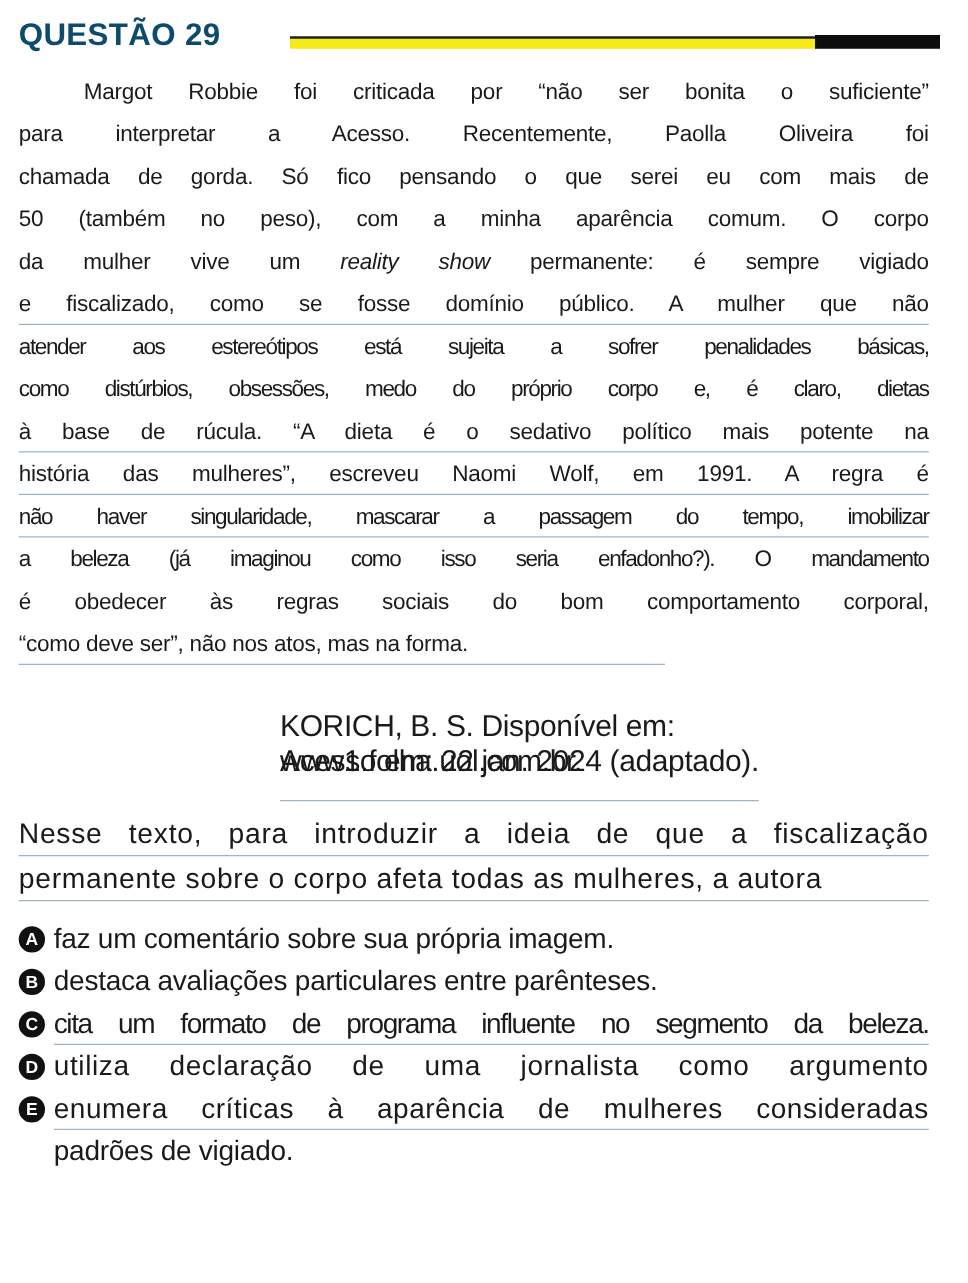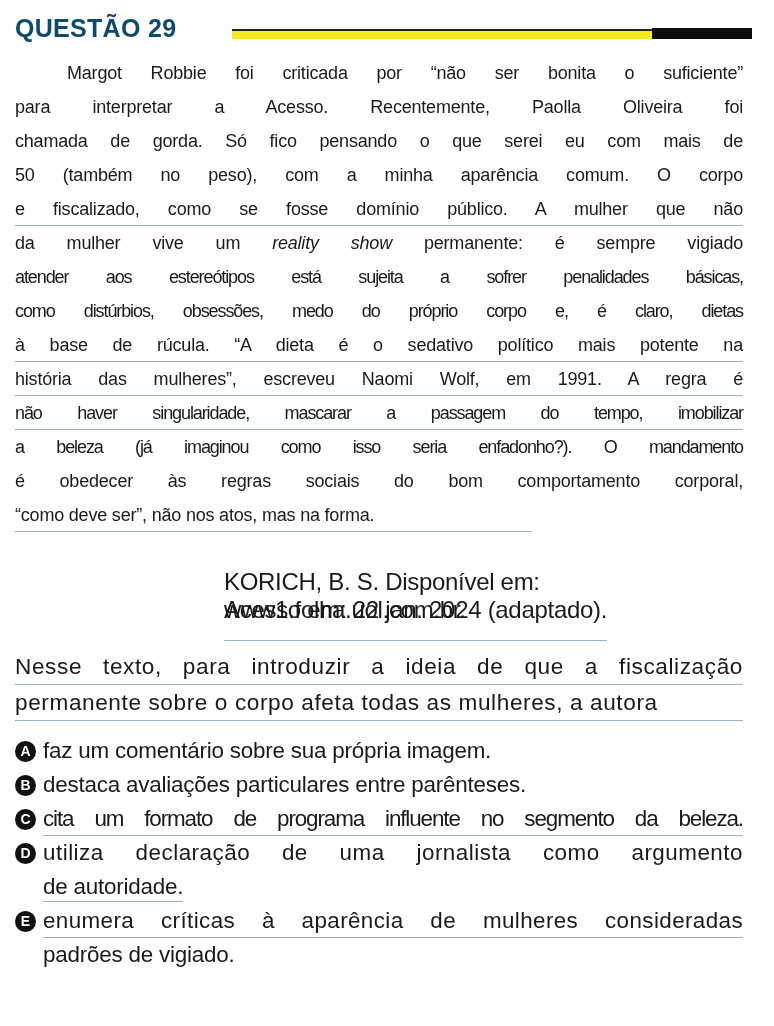--- a/index.html
+++ b/index.html
@@ -47,22 +47,22 @@
     <div class="bar-topline"></div>
     <div class="bar-black"></div>
   </div>
 </div>
 
 <div class="passage">
   <span class="line indent">Margot Robbie foi criticada por “não ser bonita o suficiente”</span>
   <span class="line">para interpretar a Acesso. Recentemente, Paolla Oliveira foi</span>
   <span class="line">chamada de gorda. Só fico pensando o que serei eu com mais de</span>
   <span class="line">50 (também no peso), com a minha aparência comum. O corpo</span>
+  <span class="line"><span>da mulher vive um </span><em>reality show</em><span> permanente: é sempre vigiado</span></span>
   <span class="line ruled">e fiscalizado, como se fosse domínio público. A mulher que não</span>
-  <span class="line"><span>da mulher vive um </span><em>reality show</em><span> permanente: é sempre vigiado</span></span>
   <span class="line condensed">atender aos estereótipos está sujeita a sofrer penalidades básicas,</span>
   <span class="line condensed">como distúrbios, obsessões, medo do próprio corpo e, é claro, dietas</span>
   <span class="line ruled">à base de rúcula. “A dieta é o sedativo político mais potente na</span>
   <span class="line ruled">história das mulheres”, escreveu Naomi Wolf, em 1991. A regra é</span>
   <span class="line ruled condensed">não haver singularidade, mascarar a passagem do tempo, imobilizar</span>
   <span class="line condensed">a beleza (já imaginou como isso seria enfadonho?). O mandamento</span>
   <span class="line">é obedecer às regras sociais do bom comportamento corporal,</span>
   <span class="line last ruled-short">“como deve ser”, não nos atos, mas na forma.</span>
 </div>
 
@@ -90,21 +90,20 @@
   <div class="opt">
     <span class="olabel">C</span>
     <span class="otext">
         <span class="line ruled condensed">cita um formato de programa influente no segmento da beleza.</span>
       </span>
   </div>
   <div class="opt">
     <span class="olabel">D</span>
     <span class="otext">
       <span class="line" style="letter-spacing:0.5px">utiliza declaração de uma jornalista como argumento</span>
-      <span class="line last"><span style="display:inline-block;border-bottom:1px solid #9fb3c4;line-height:28px">de autoridade.</span></span>
     </span>
   </div>
   <div class="opt">
     <span class="olabel">E</span>
     <span class="otext">
       <span class="line ruled" style="letter-spacing:0.4px">enumera críticas à aparência de mulheres consideradas</span>
       <span class="line last">padrões de vigiado.</span>
     </span>
   </div>
 </div>

